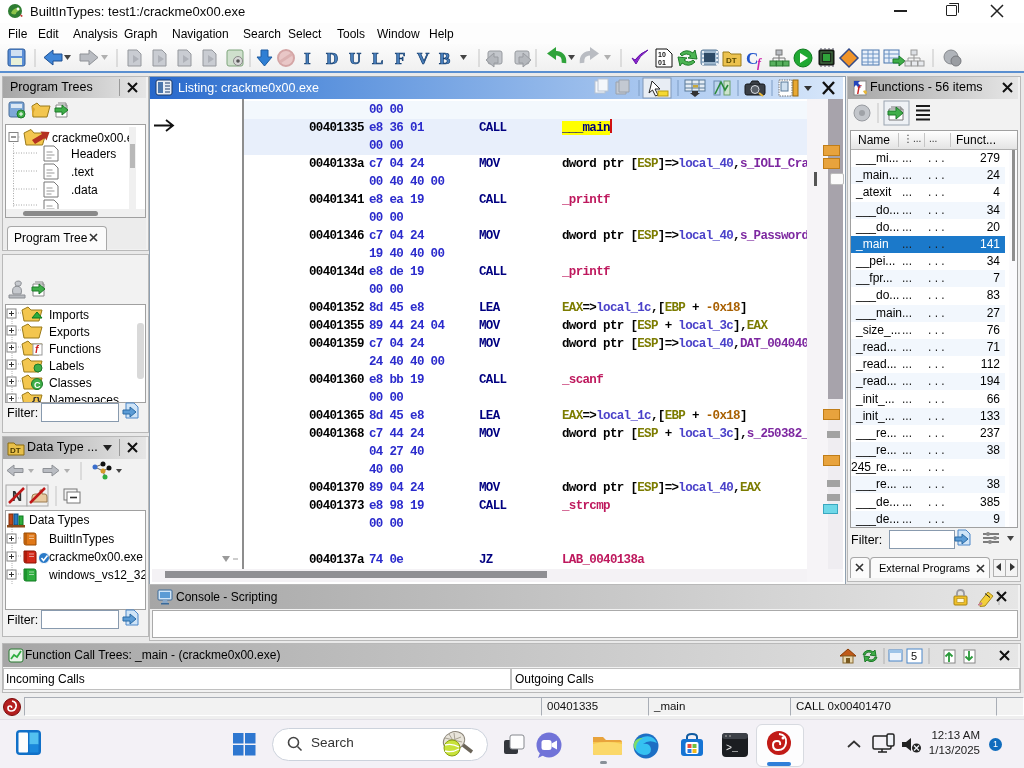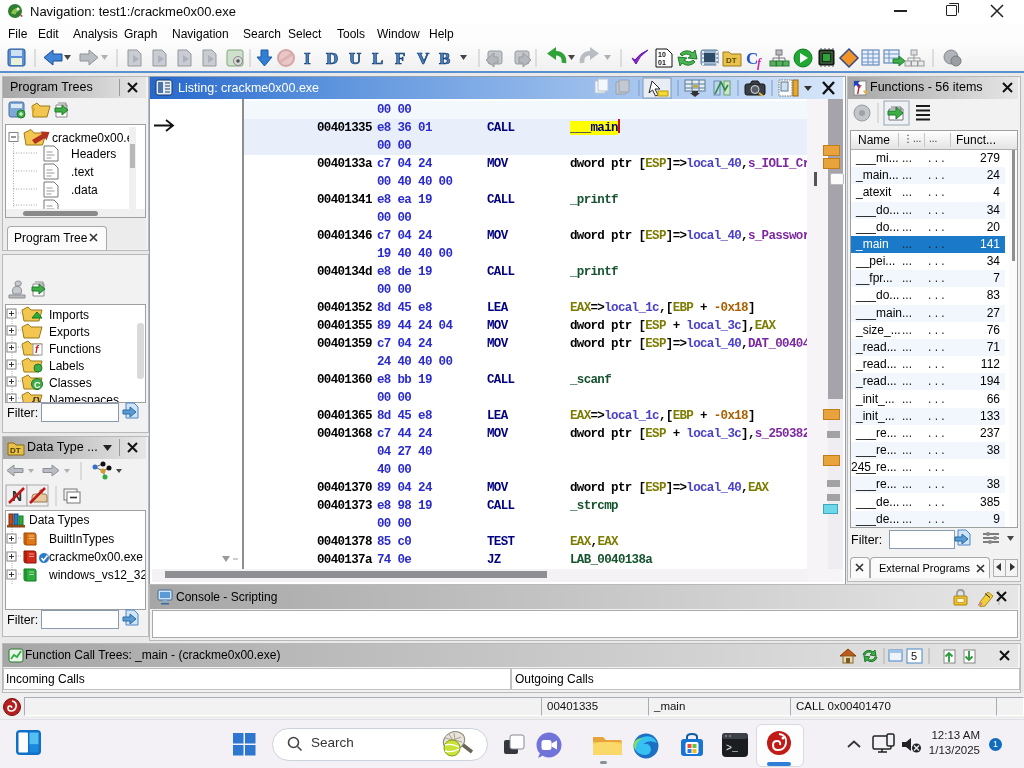--- a/index.html
+++ b/index.html
@@ -3,47 +3,47 @@
 <meta charset="utf-8">
 <style>
 html,body{margin:0;padding:0}
 body{width:1024px;height:768px;overflow:hidden;font-family:"Liberation Sans",sans-serif;background:#e9e9e9;position:relative}
 .abs{position:absolute}
 .hdr{background:linear-gradient(90deg,#a6a6a6,#e6e6e6);color:#000}
 .hdrtxt{position:absolute;top:3px;font-size:12.5px;color:#000}
 .vsep{position:absolute;width:1px;background:#9a9a9a}
 .sbox{background:#f2f2f2;border:1px solid #a9aeb6;border-bottom-color:#fff;border-right-color:#fff;font-size:11.5px;line-height:16px;padding-left:5px;color:#111}
 svg{position:absolute;overflow:visible}
-.lr{position:absolute;left:16px;height:18px;line-height:18px;font-family:"Liberation Mono",monospace;font-size:12.5px;font-weight:bold;letter-spacing:-0.66px;white-space:pre;width:563px}
+.lr{position:absolute;left:8px;height:18px;line-height:18px;font-family:"Liberation Mono",monospace;font-size:12.5px;font-weight:bold;letter-spacing:-0.66px;white-space:pre;width:563px}
 .lr i{font-style:normal;position:absolute;top:0}
 .ca{color:#000}
 .cb{color:#2b2bcc}
 .cm{color:#000080}
 .co{color:#000}
 .co i{position:static}
 i.reg{color:#7c7c00}
 i.var{color:#4a41c9}
-i.lbl{color:#14532d}
+i.lbl{color:#be185d}
 i.str{color:#7d28a0}
 i.num{color:#a85f00}
 i.hlm{background:#ffff00;color:#000080}
 i.caret{display:inline-block;width:2px;height:14px;background:#d01010;vertical-align:-2px}
 
 </style>
 </head>
 <body>
 
 <div class="abs" style="left:0;top:0;width:1024px;height:23px;background:#ffffff"></div>
 <svg class="abs" style="left:7px;top:3px" width="17" height="17" viewBox="0 0 17 17">
  <circle cx="8" cy="8" r="7" fill="#2e7d32"></circle>
  <path d="M4 10c2-5 7-6 9-4-1 3-4 2-4 5-2 1-4 0-5-1z" fill="#8bc34a"></path>
  <path d="M13 11 l3 2 -2 1 z" fill="#c62828"></path>
  <circle cx="11" cy="6" r="1.4" fill="#fff"></circle>
 </svg>
-<div class="abs" style="left:30px;top:4px;font-size:13px;color:#0a0a0a">Navigation: test1:/crackme0x00.exe</div>
+<div class="abs" style="left:30px;top:4px;font-size:13px;color:#0a0a0a">BuiltInTypes: test1:/crackme0x00.exe</div>
 <div class="abs" style="left:894px;top:10px;width:13px;height:1.5px;background:#222"></div>
 <div class="abs" style="left:946px;top:5px;width:9px;height:9px;border:1.4px solid #222;border-radius:1px"></div>
 <div class="abs" style="left:949px;top:3px;width:9px;height:9px;border-top:1.4px solid #222;border-right:1.4px solid #222;border-radius:1px"></div>
 <svg class="abs" style="left:990px;top:4px" width="14" height="14">
     <path d="M1 1 L13 13 M13 1 L1 13" stroke="#222" stroke-width="1.5"></path>
   </svg>
 
 <div class="abs" style="left:0;top:23px;width:1024px;height:21px;background:#fdfdfd"></div>
 <div class="abs" style="top:27px;left:8px;font-size:12px">File</div>
 <div class="abs" style="top:27px;left:38px;font-size:12px">Edit</div>
@@ -496,21 +496,20 @@
       <div class="lr" style="top:254px"><i class="cb" style="left:117px">24 40 40 00</i></div>
       <div class="lr" style="top:272px"><i class="ca" style="left:57px">00401360</i><i class="cb" style="left:117px">e8 bb 19</i><i class="cm" style="left:227px">CALL</i><i class="co" style="left:310px"><i class="lbl">_scanf</i></i></div>
       <div class="lr" style="top:290px"><i class="cb" style="left:117px">00 00</i></div>
       <div class="lr" style="top:308px"><i class="ca" style="left:57px">00401365</i><i class="cb" style="left:117px">8d 45 e8</i><i class="cm" style="left:227px">LEA</i><i class="co" style="left:310px"><i class="reg">EAX</i>=&gt;<i class="var">local_1c</i>,[<i class="reg">EBP</i> + <i class="num">-0x18</i>]</i></div>
       <div class="lr" style="top:326px"><i class="ca" style="left:57px">00401368</i><i class="cb" style="left:117px">c7 44 24</i><i class="cm" style="left:227px">MOV</i><i class="co" style="left:310px">dword ptr [<i class="reg">ESP</i> + <i class="var">local_3c</i>],<i class="str">s_250382_(</i></i></div>
       <div class="lr" style="top:344px"><i class="cb" style="left:117px">04 27 40</i></div>
       <div class="lr" style="top:362px"><i class="cb" style="left:117px">40 00</i></div>
       <div class="lr" style="top:380px"><i class="ca" style="left:57px">00401370</i><i class="cb" style="left:117px">89 04 24</i><i class="cm" style="left:227px">MOV</i><i class="co" style="left:310px">dword ptr [<i class="reg">ESP</i>]=&gt;<i class="var">local_40</i>,<i class="reg">EAX</i></i></div>
       <div class="lr" style="top:398px"><i class="ca" style="left:57px">00401373</i><i class="cb" style="left:117px">e8 98 19</i><i class="cm" style="left:227px">CALL</i><i class="co" style="left:310px"><i class="lbl">_strcmp</i></i></div>
       <div class="lr" style="top:416px"><i class="cb" style="left:117px">00 00</i></div>
-      <div class="lr" style="top:434px"><i class="ca" style="left:57px">00401378</i><i class="cb" style="left:117px">85 c0</i><i class="cm" style="left:227px">TEST</i><i class="co" style="left:310px"><i class="reg">EAX</i>,<i class="reg">EAX</i></i></div>
       <div class="lr" style="top:452px"><i class="ca" style="left:57px">0040137a</i><i class="cb" style="left:117px">74 0e</i><i class="cm" style="left:227px">JZ</i><i class="co" style="left:310px"><i class="lbl">LAB_0040138a</i></i></div>
     </div>
   <div id="ls-right" class="abs" style="left:657px;top:22px;width:36px;height:483px;background:#f6f4f7">
  <div class="abs" style="left:21px;top:0;width:15px;height:300px;background:#a7a3ab"></div>
  <div class="abs" style="left:21px;top:300px;width:15px;height:170px;background:#efedf1"></div>
  <div class="abs" style="left:16px;top:46px;width:15px;height:9px;background:#e8a33d;border:1px solid #c07d18"></div>
  <div class="abs" style="left:16px;top:59px;width:15px;height:9px;background:#e8a33d;border:1px solid #c07d18"></div>
  <div class="abs" style="left:23px;top:74px;width:12px;height:10px;background:#fbfbfb;border:1px solid #bbb;border-radius:2px"></div>
  <div class="abs" style="left:7px;top:73px;width:3px;height:14px;background:#555"></div>
  <div class="abs" style="left:16px;top:310px;width:15px;height:9px;background:#e8a33d;border:1px solid #c07d18"></div>

